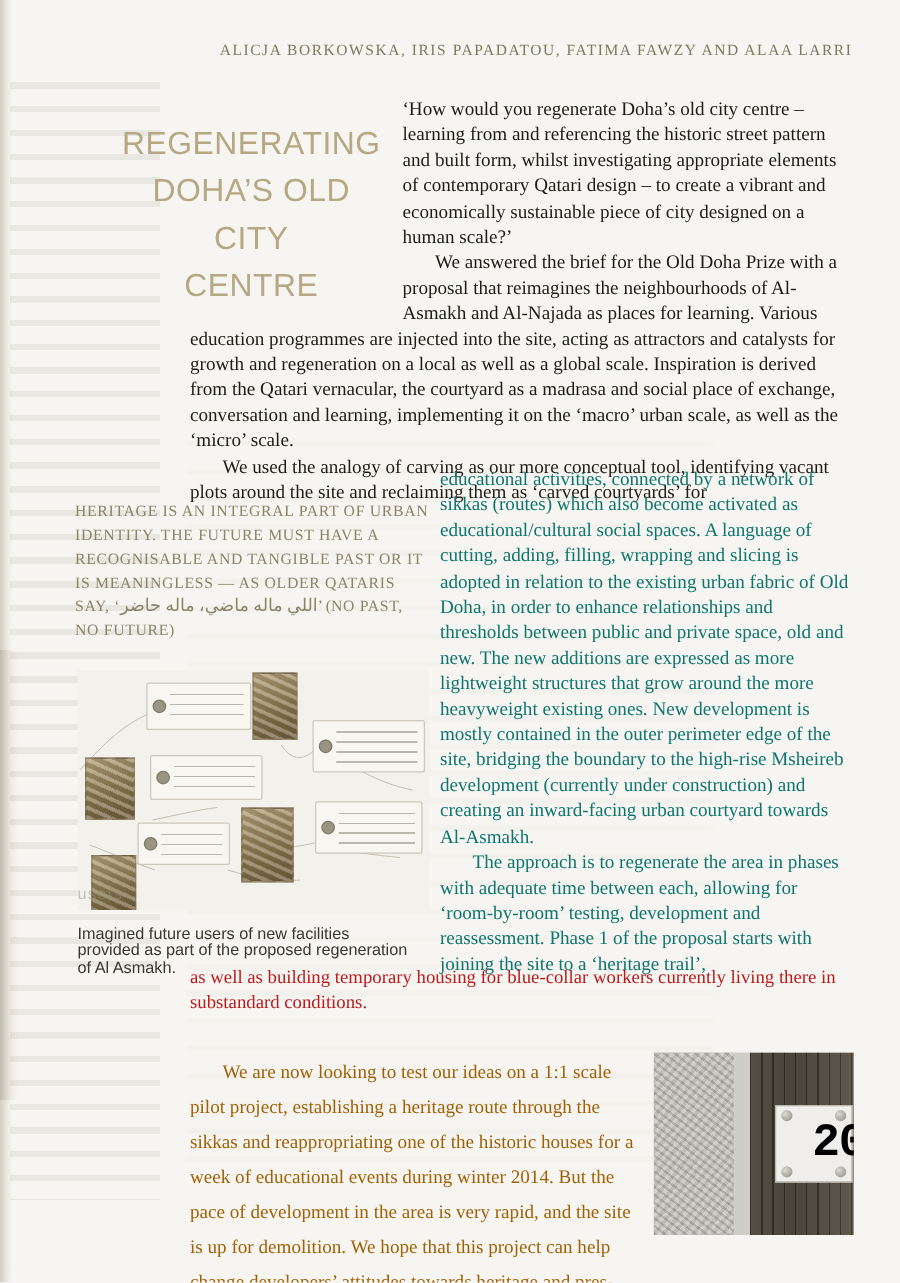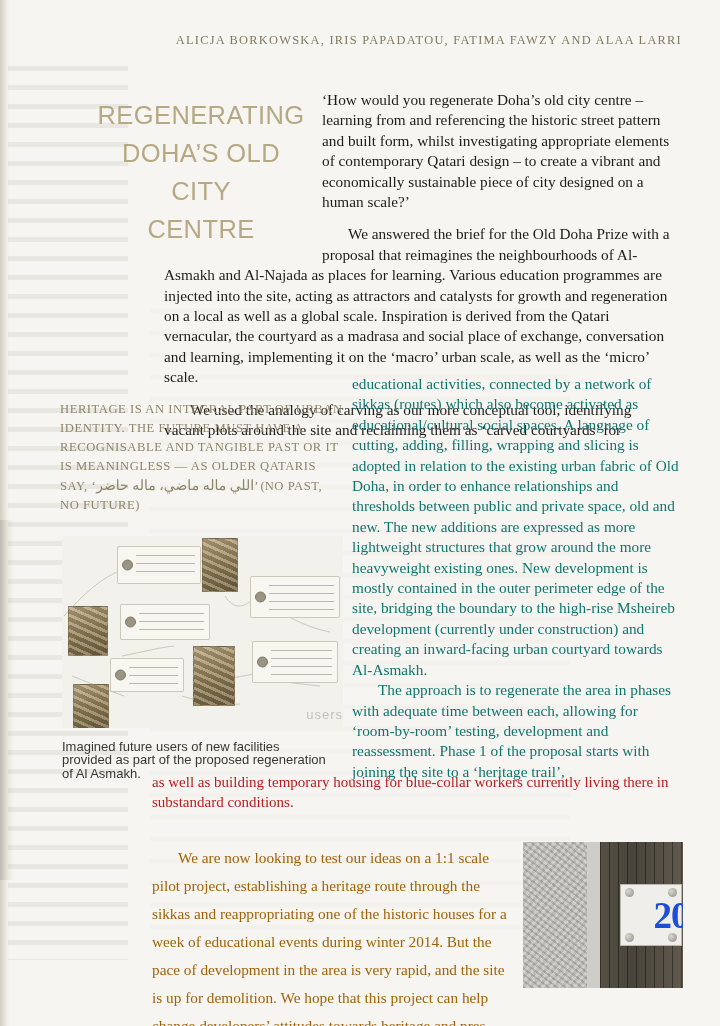--- a/index.html
+++ b/index.html
@@ -55,21 +55,21 @@
     text-align:right;
   }
 
   
   #flow{
     position:absolute;left:152px;top:78px;width:530px;
     font-size:15.3px;line-height:20.4px;
     text-align:left;
     color:#1f1c18;
   }
-  #flow p{margin:12px;text-indent:26px;}
+  #flow p{margin:0;text-indent:26px;}
   #flow p.noind{text-indent:0;}
 
   
   #title-float{
     float:left;
     width:218px;
     margin:18px 12px 2px -60px;
     shape-outside:inset(0);
   }
   #title{
@@ -128,21 +128,21 @@
     position:absolute;
     background:
       repeating-linear-gradient(24deg, rgba(255,255,255,.25) 0 3px, rgba(0,0,0,.10) 3px 7px),
       linear-gradient(160deg,#b7a074,#8d7747 55%,#6f5c35);
     border:1px solid rgba(120,105,75,.5);
     filter:saturate(.85);
   }
   #string{position:absolute;inset:0;}
   #users-wm{
     position:absolute;left:0;right:0;bottom:6px;
-    text-align:right;
+    text-align:left;
     font-family:"Liberation Sans", sans-serif;
     font-size:13px;letter-spacing:1px;
     color:rgba(150,146,132,.5);
   }
   #caption{
     margin-top:12px;
     font-family:Liberation Sans, sans-serif;
     font-size:13px;line-height:13.4px;
     color:#3a3730;
     width:270px;
@@ -183,21 +183,21 @@
       #c4c2bd;}
   #p20-jamb{position:absolute;left:64px;top:0;width:13px;height:100%;
     background:linear-gradient(90deg,#7b746a,#4f4ا41 0,#565046,#6e675c);}
   #p20-door{position:absolute;left:77px;top:0;width:83px;height:100%;
     background:
       repeating-linear-gradient(90deg, rgba(0,0,0,.30) 0 1px, rgba(255,255,255,.05) 1px 9px),
       linear-gradient(90deg,#4c463b,#3f3a31 40%,#585045);}
   #p20-plate{position:absolute;left:97px;top:42px;width:60px;height:60px;
     background:#efeeea;border:1px solid #b9b6ae;}
   #p20-num{position:absolute;inset:0;display:flex;align-items:center;justify-content:center;
-    font-family:Liberation Serif, serif;font-weight:bold;font-size:37px;color:#1d4ed8;
+    font-family:Liberation Mono, monospace;font-weight:bold;font-size:37px;color:#000000;
     letter-spacing:-1px;margin-left:40px;}
   .screw{position:absolute;width:9px;height:9px;border-radius:50%;
     background:radial-gradient(circle at 35% 35%,#d9d7d0,#8e8b82);}
 </style>
 </head>
 <body>
 
 <div id="scan-edge"></div>
 <div id="scan-edge2"></div>
 <div id="bleed"></div>

